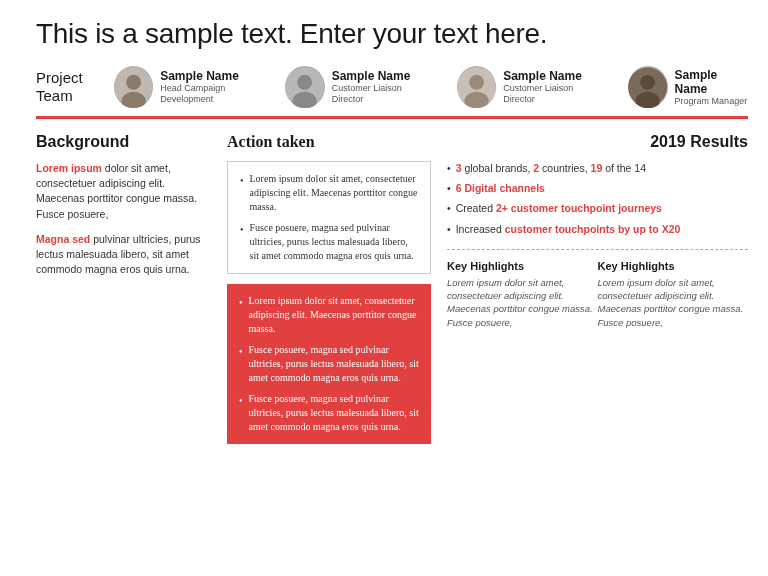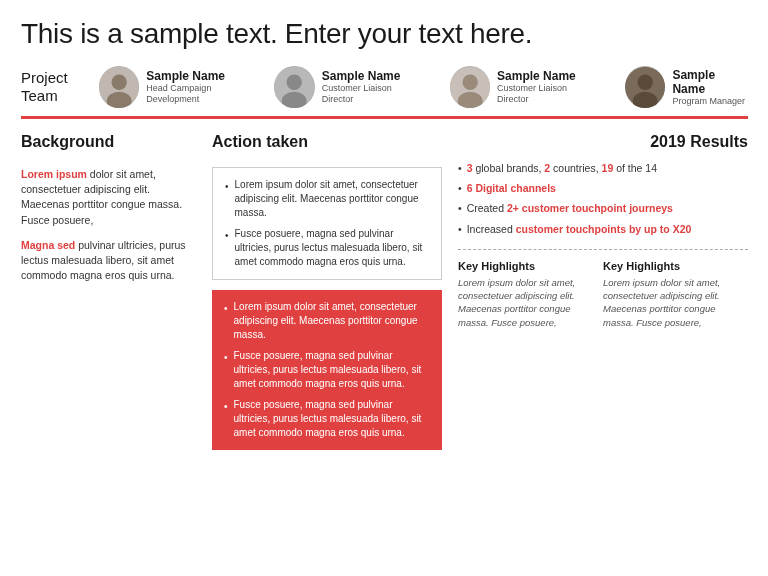--- a/index.html
+++ b/index.html
@@ -1,18 +1,18 @@
 <!DOCTYPE html>
 <html><head>
   <meta charset="utf-8">
   <style>
     * { box-sizing: border-box; margin: 0; padding: 0; }
     body { font-family: Arial, sans-serif; background: #fff; width: 768px; min-height: 576px; overflow: hidden; }
 
-    .page { width: 768px; padding: 18px 20px 16px 21px; }
+    .page { width: 768px; padding: 18px 20px 16px 36px; }
 
     
     .header-title { font-size: 28px; font-weight: 400; color: #1a1a1a; margin-bottom: 16px; letter-spacing: -0.3px; }
 
     
     .project-team-section { display: flex; align-items: center; gap: 10px; margin-bottom: 6px; }
     .project-team-label { font-size: 15px; font-weight: 400; color: #1a1a1a; min-width: 68px; line-height: 1.2; }
     .team-members { display: flex; gap: 32px; align-items: center; }
     .team-member { display: flex; align-items: center; gap: 7px; }
     .avatar { width: 42px; height: 42px; border-radius: 50%; background: #b0b0b0; overflow: hidden; display: flex; align-items: center; justify-content: center; }
@@ -22,26 +22,26 @@
     .member-role { font-size: 9px; color: #555; line-height: 1.2; max-width: 100px; }
 
     
     .divider { height: 3px; background: #e04040; margin: 8px 0 14px 0; width: 100%; }
 
     
     .main-content { display: flex; gap: 16px; align-items: flex-start; }
 
     
     .background-col { width: 175px; flex-shrink: 0; }
-    .col-title { font-size: 16px; font-weight: 700; color: #1a1a1a; margin-bottom: 16px; }
+    .col-title { font-size: 16px; font-weight: 700; color: #1a1a1a; margin-bottom: 10px; }
     .bg-text-block { font-size: 10.5px; color: #333; line-height: 1.45; margin-bottom: 10px; }
     .bg-text-block .highlight { color: #e04040; font-weight: bold; }
 
     
-    .action-col { width: 230px; flex-shrink: 0; }
+    .action-col { width: 204px; flex-shrink: 0; font-family: Liberation Serif, serif; }
     .action-box-white { border: 1px solid #ccc; padding: 10px 12px; margin-bottom: 10px; }
     .action-box-red { background: #e04040; padding: 10px 12px; }
     .bullet-item { display: flex; gap: 6px; font-size: 10px; color: #333; line-height: 1.4; margin-bottom: 7px; }
     .bullet-item:last-child { margin-bottom: 0; }
     .bullet-item .dot { flex-shrink: 0; margin-top: 2px; }
     .bullet-item.white-text { color: #fff; }
     .bullet-item.white-text .dot { color: #fff; }
 
     
     .results-col { flex: 1; }

